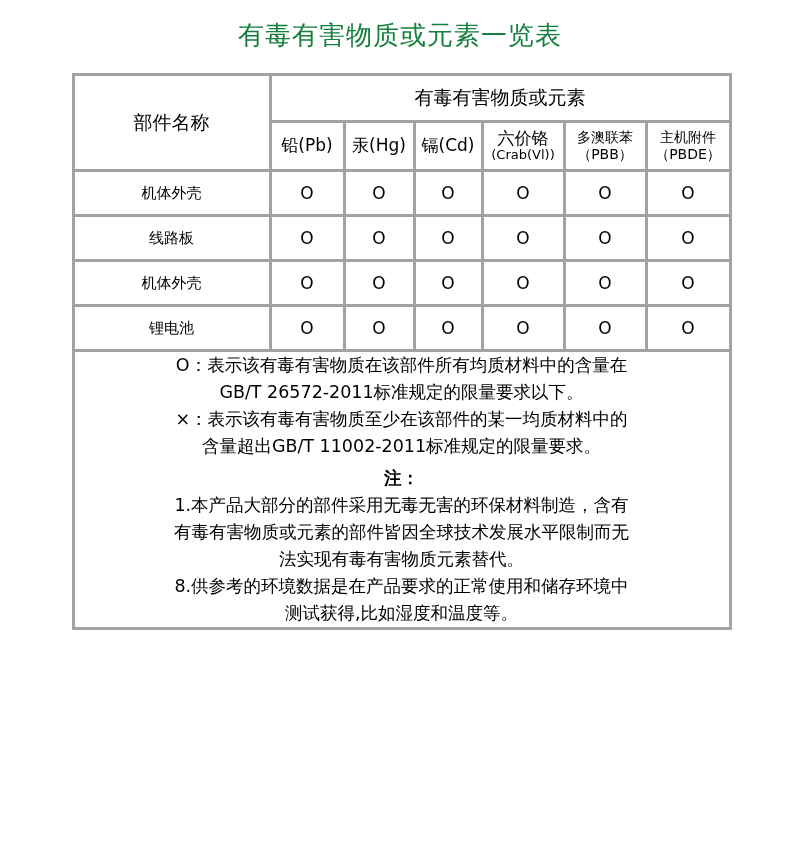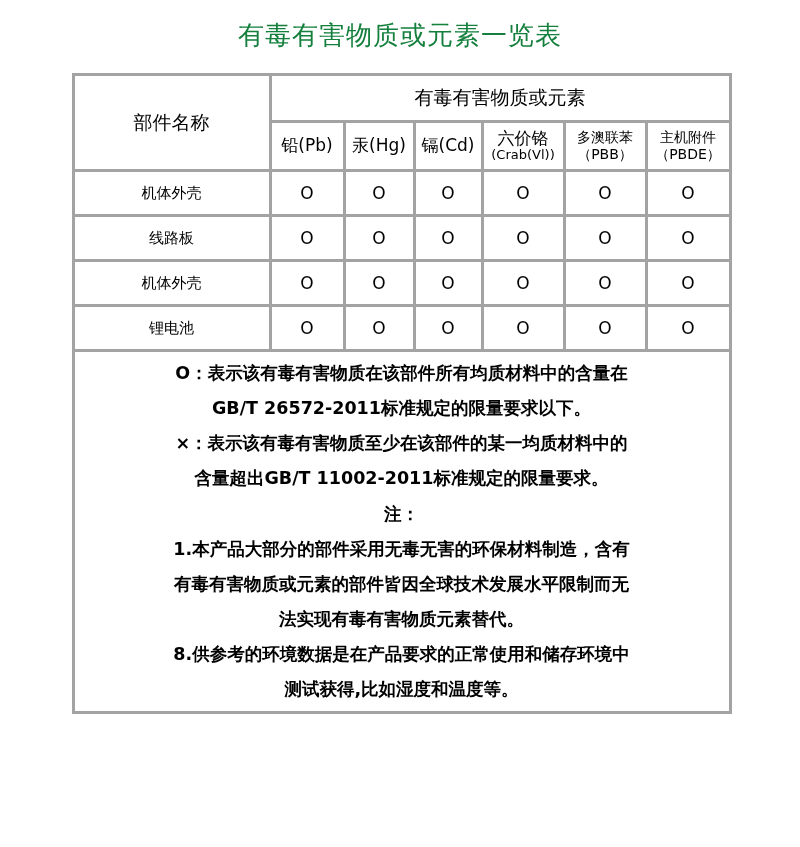--- a/index.html
+++ b/index.html
@@ -88,22 +88,21 @@
     border-top: 1px solid #000;
     text-align: left;
     padding: 12px 15px 16px 15px;
     font-size: 17.5px;
     line-height: 1.55;
   }
   .notes-cell p {
     margin: 0;
   }
   .notes-cell p.tight {
-    margin: 8px;
-    font-weight: bold;
+    margin: 0;
   }
   .notes-cell .note-head {
     font-weight: bold;
     margin-top: 4px;
   }
 </style>
 </head>
 <body>
 
 <h1 class="page-title">有毒有害物质或元素一览表</h1>

